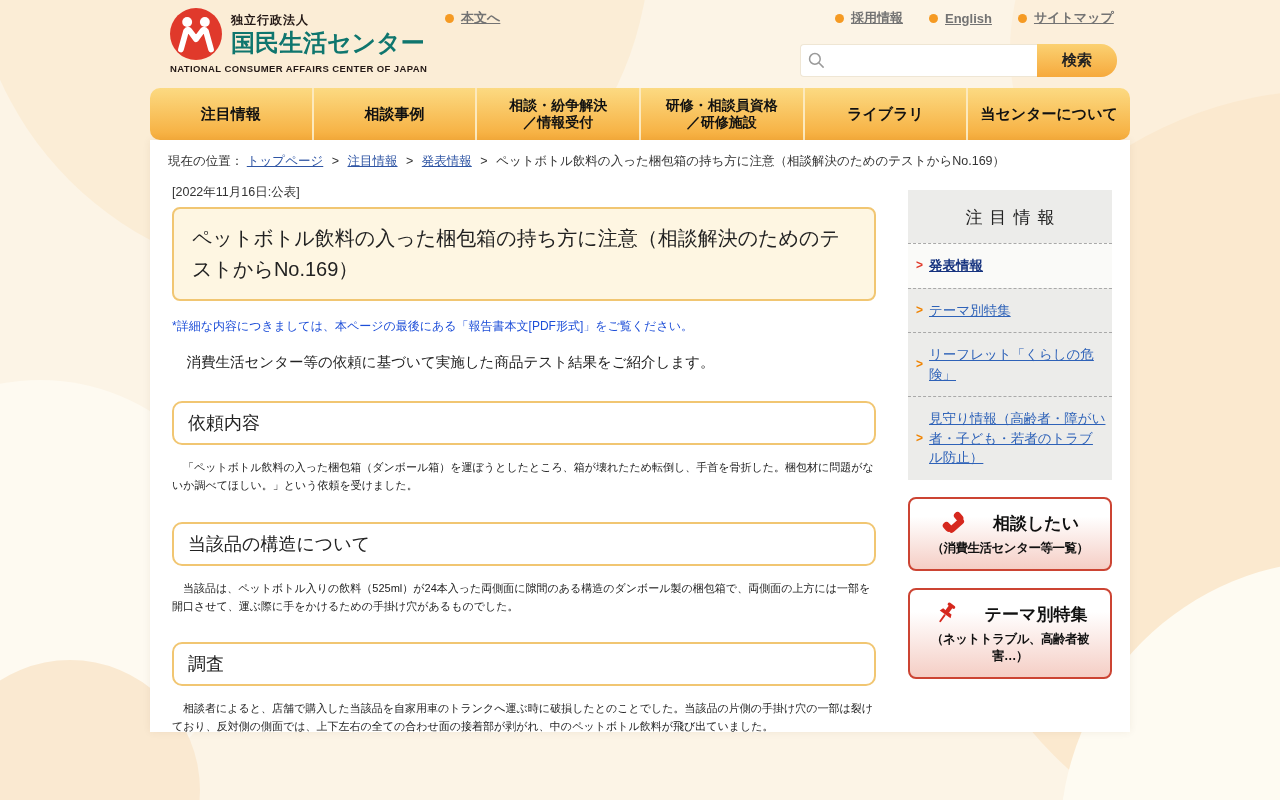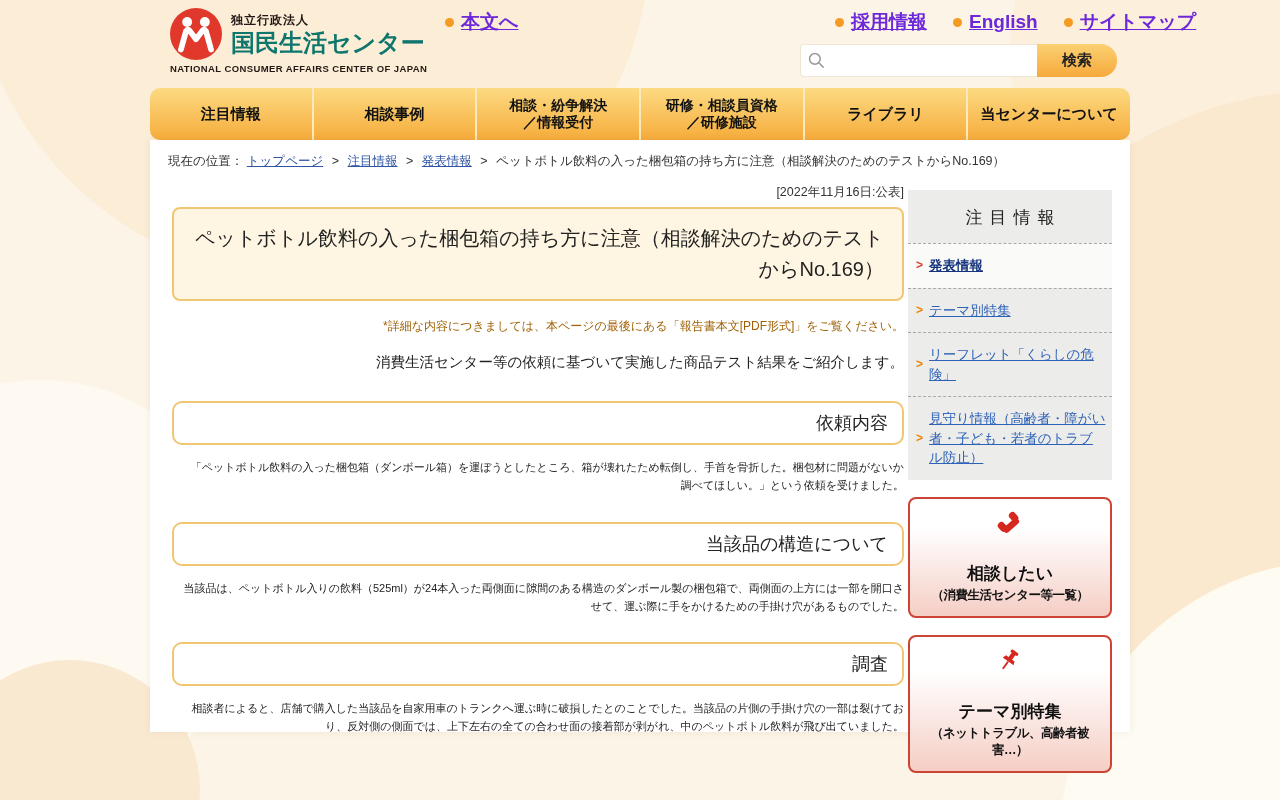--- a/index.html
+++ b/index.html
@@ -16,21 +16,21 @@
   
   .header{position:relative;height:88px;}
   .logo{position:absolute;left:170px;top:8px;display:flex;flex-direction:column;}
   .logo-row{display:flex;align-items:center;gap:9px;}
   .logo-mark{width:52px;height:52px;flex:0 0 auto;}
   .logo-jp1{font-size:12px;font-weight:bold;color:#231815;letter-spacing:1px;}
   .logo-jp2{font-size:24px;font-weight:bold;color:#0f766e;letter-spacing:0px;line-height:1.15;}
   .logo-en{font-size:9.5px;font-weight:bold;color:#231815;letter-spacing:.4px;margin-top:3px;}
   .skip{position:absolute;left:445px;top:9px;display:flex;align-items:center;gap:7px;}
   .dot{width:9px;height:9px;border-radius:50%;background:#F59A23;flex:0 0 auto;}
-  .toplink{font-size:19px;font-weight:bold;color:#6d28d9;text-decoration:underline;cursor:pointer;}
+  .toplink{font-size:13px;font-weight:bold;color:#737373;text-decoration:underline;cursor:pointer;}
   .utils{position:absolute;left:835px;top:9px;display:flex;gap:26px;align-items:center;}
   .util{display:flex;align-items:center;gap:7px;}
   .searchbar{position:absolute;left:800px;top:44px;display:flex;height:33px;}
   .search-input-wrap{position:relative;}
   .search-input{width:237px;height:33px;border:1px solid #EFE6D4;border-right:none;
      border-radius:4px 0 0 4px;padding:0 6px 0 30px;font-size:14px;background:#fff;box-sizing:border-box;outline:none;}
   .mag{position:absolute;left:7px;top:7px;width:19px;height:19px;}
   .search-btn{width:80px;height:33px;border:none;border-radius:0 16px 16px 0;cursor:pointer;
      background:linear-gradient(#FBD172,#F6A93C);font-size:15px;font-weight:bold;color:#222;
      font-family:inherit;}
@@ -44,46 +44,46 @@
   .nav-label{font-size:15px;font-weight:bold;color:#111;text-align:center;white-space:pre-line;line-height:1.2;}
   .nav-label.small{font-size:14px;}
 
   
   .panel{position:absolute;left:150px;top:140px;width:980px;height:592px;background:#fff;
      box-shadow:0 0 8px rgba(90,60,20,.07);}
   .crumbs{padding:13px 16px 6px 18px;font-size:12.5px;color:#333;}
   .crumbs a{color:#2F55A4;text-decoration:underline;cursor:pointer;}
   .crumb-sep{margin:0 5px;}
   .cols{display:flex;align-items:flex-start;}
-  .main{flex:1;padding:6px 4px 0 22px;min-width:0;text-align:right;}
+  .main{flex:1;padding:6px 32px 0 22px;min-width:0;}
   .side{width:204px;flex:0 0 aupx;flex-shrink:0;margin:14px 18px 0 0;}
 
   
   .pubdate{font-size:12.5px;color:#333;margin:2px 0 6px;}
   .title-box{border:2px solid #F1C672;border-radius:8px;background:#FEF6E2;
      padding:14px 18px;font-size:20px;line-height:1.55;color:#222;}
-  .note{font-size:12px;color:#a16207;margin:17px 0 0;}
+  .note{font-size:12px;color:#1d4ed8;margin:17px 0 0;}
   .intro{font-size:14.5px;margin:16px 0 0;line-height:1.6;}
   .sec-head{border:2px solid #F1C672;border-radius:10px;background:#fff;
      padding:8px 14px;font-size:18px;color:#222;margin-top:27px;}
   .para{font-size:11px;line-height:1.66;margin:13px 0 0;color:#222;}
 
   
   .side-box{background:#ECECEA;}
   .side-head{text-align:center;font-size:17px;letter-spacing:7px;color:#222;padding:16px 0 14px;text-indent:7px;}
   .side-item{display:flex;gap:6px;padding:12px 6px 12px 8px;border-top:1px dashed #A9A9A9;
      font-size:13.5px;line-height:1.45;cursor:pointer;align-items:center;}
   .side-item .arr{font-weight:bold;color:#F08300;flex:0 0 auto;font-size:12px;}
   .side-item a{color:#2E62B8;text-decoration:underline;}
   .side-item.current{background:#FAFAF8;}
   .side-item.current .arr{color:#E0392B;}
   .side-item.current a{color:#16337F;font-weight:bold;}
   .banner{margin-top:17px;border:2px solid #CC4433;border-radius:8px;
      background:linear-gradient(#FFFFFF 25%,#F5CEC5);padding:11px 4px 12px;text-align:center;cursor:pointer;}
-  .banner-row{display:flex;align-items:center;justify-content:center;gap:24px;flex-direction:column;}
+  .banner-row{display:flex;align-items:center;justify-content:center;gap:24px;}
   .banner-icon{width:28px;height:28px;flex:0 0 auto;}
   .banner-title{font-size:17px;font-weight:bold;color:#111;}
   .banner-sub{font-size:12.5px;font-weight:bold;color:#111;margin-top:2px;letter-spacing:-.5px;}
 </style>
 </head>
 <body>
 
 <div class="bg-circle c1"></div>
 <div class="bg-circle c2"></div>
 <div class="bg-circle c3"></div>

